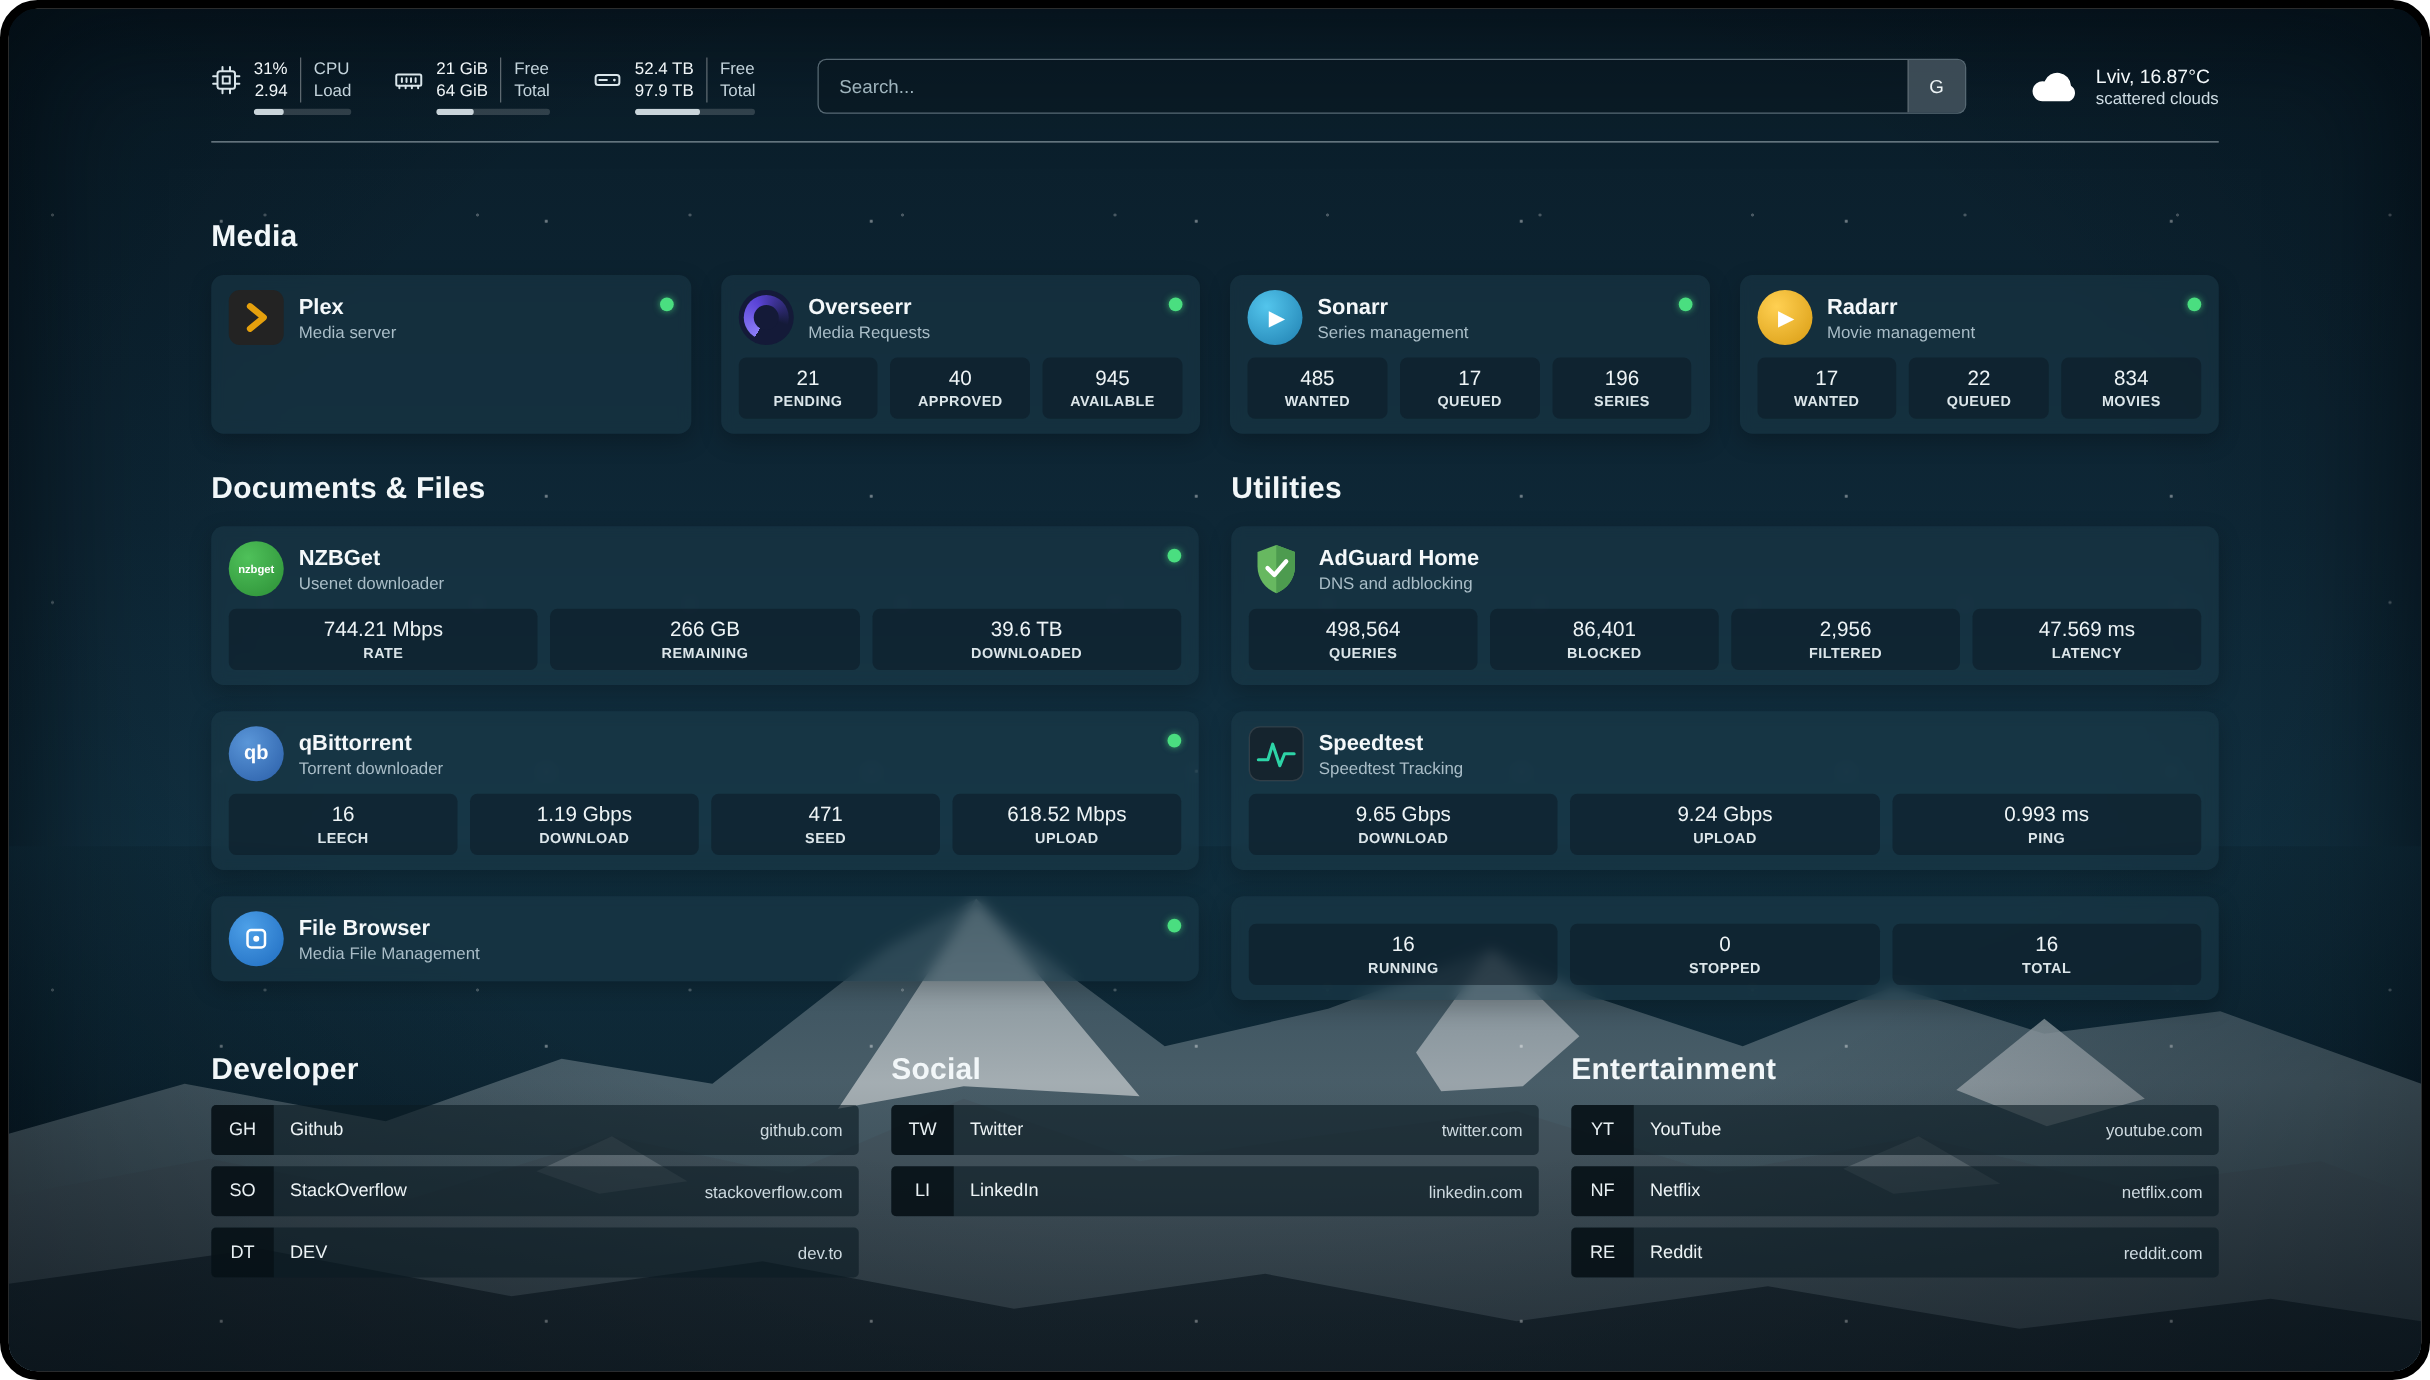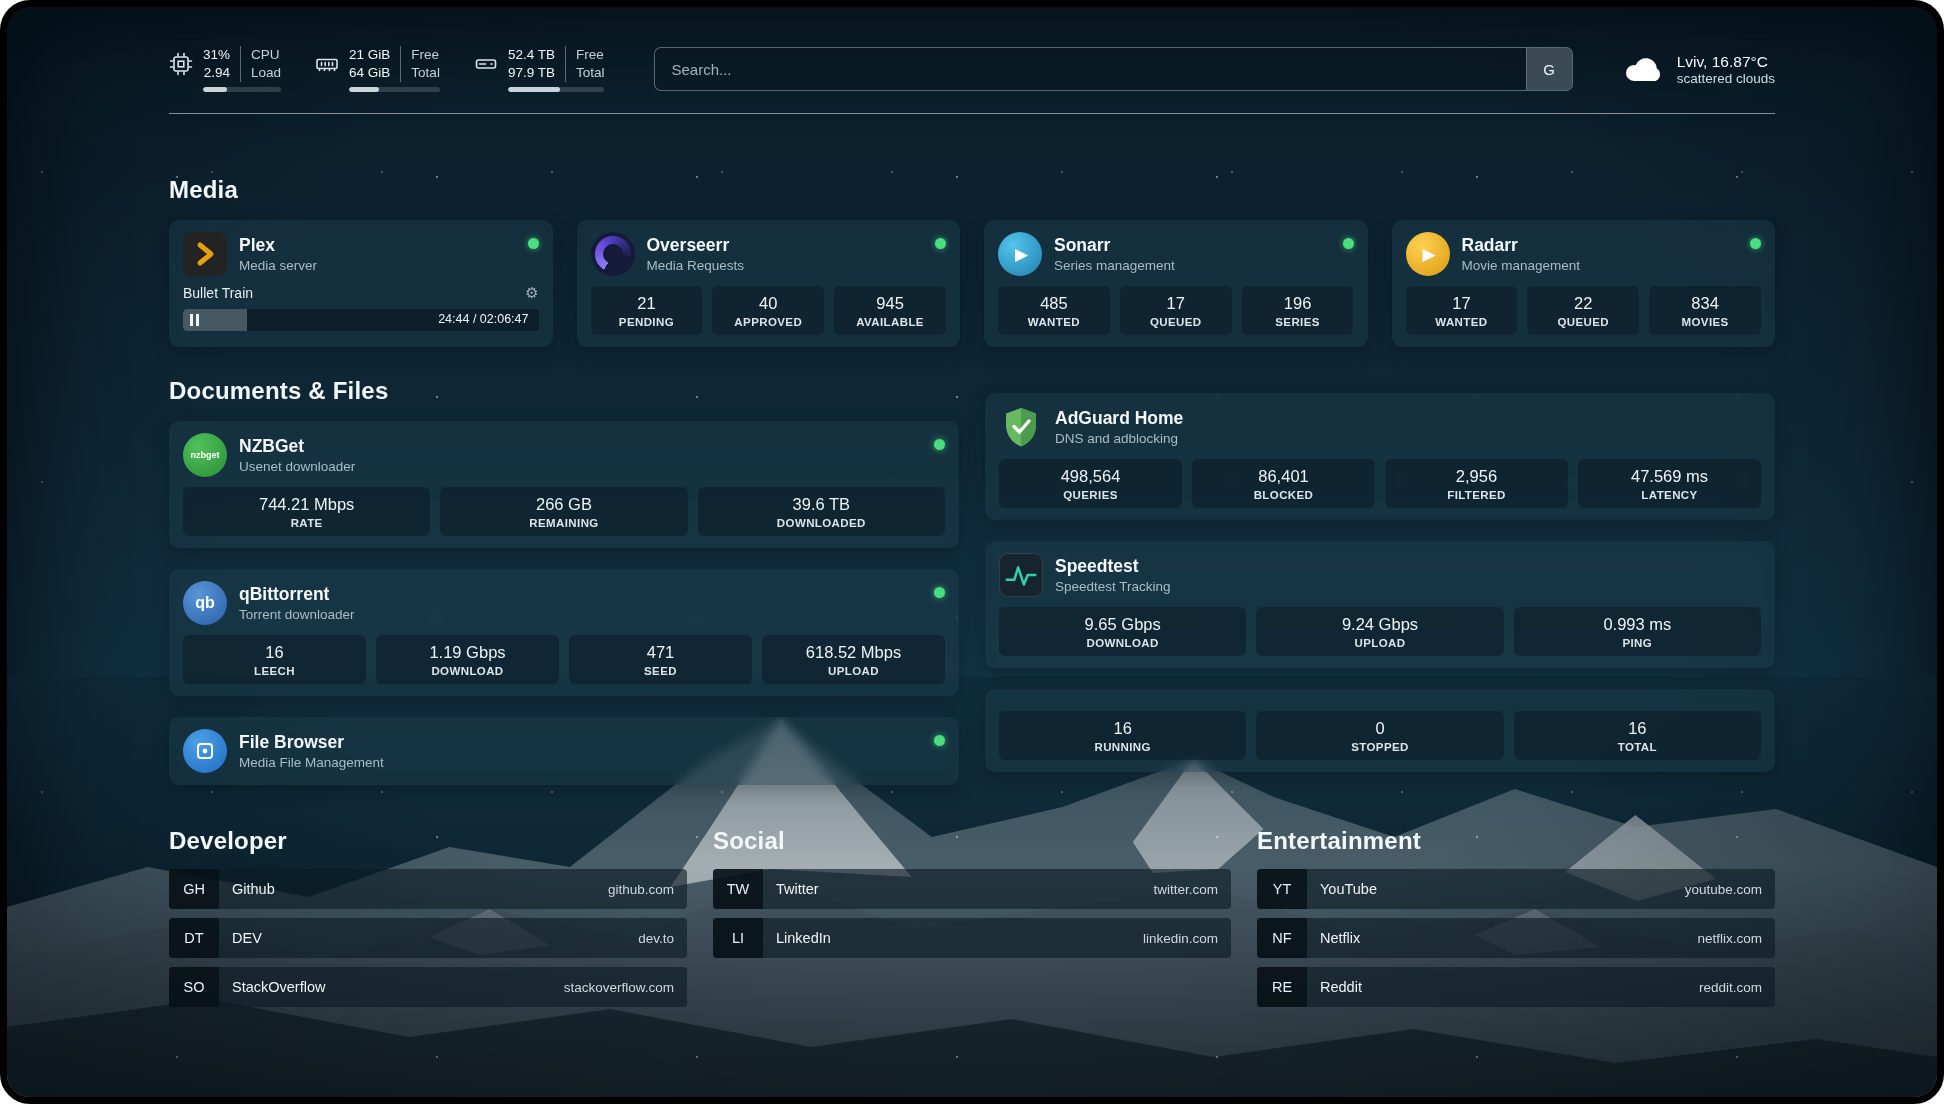--- a/index.html
+++ b/index.html
@@ -251,31 +251,20 @@
                     <path d="M8 4 L19 13 L8 22" fill="none" stroke="#e5a00d" stroke-width="5" stroke-linejoin="round" stroke-linecap="round"></path>
                   </svg>
             </span>
               </span>
             <div class="ctext">
               <span class="cname">Plex</span>
               <span class="cdesc">Media server</span>
             </div>
             <span class="dot"></span>
           </div>
-          <div class="media-widget">
-            <div class="mw-top">
-              <span>Bullet Train</span>
-              <span class="gear">⚙</span>
-            </div>
-            <div class="mw-bar">
-              <div class="mw-fill" style="width: 18%;"></div>
-              <button class="pause-btn"><i></i><i></i></button>
-              <span class="mw-time">24:44 / 02:06:47</span>
-            </div>
-          </div>
         </div>
 
         <div class="card">
           <div class="chead">
             <span class="cicon">
                 <span class="icon-circle overseerr-bg">
               <span class="overseerr-swirl"></span>
                   <span class="overseerr-core"></span>
             </span>
               </span>
@@ -443,20 +432,21 @@
                 <span class="cname">File Browser</span>
                 <span class="cdesc">Media File Management</span>
               </div>
               <span class="dot"></span>
             </div>
           </div>
         </div>
       </section>
 
       <section>
+        <h2 class="section-title">Utilities</h2>
         <div class="col-stack">
 
           <div class="card">
             <div class="chead">
               <span class="cicon shield-svg">
                 <svg viewBox="0 0 44 44">
                     <path d="M22 3 L37 8.5 V20 C37 30.5 30.5 38 22 41.5 C13.5 38 7 30.5 7 20 V8.5 Z" fill="#67b860"></path>
                     <path d="M22 3 L37 8.5 V20 C37 30.5 30.5 38 22 41.5 Z" fill="#4d9b4f"></path>
                     <path d="M15 21.5 L20.5 27 L30 16" fill="none" stroke="#ffffff" stroke-width="3.4" stroke-linecap="round" stroke-linejoin="round"></path>
                   </svg>
@@ -540,29 +530,29 @@
 
       <div class="bm-col">
         <h2 class="section-title">Developer</h2>
         <div class="bm-rows">
           <div class="bm-row">
             <span class="bm-abbr">GH</span>
             <span class="bm-name">Github</span>
             <span class="bm-url">github.com</span>
           </div>
           <div class="bm-row">
+            <span class="bm-abbr">SO</span>
+            <span class="bm-name">StackOverflow</span>
+            <span class="bm-url">stackoverflow.com</span>
+          </div>
+          <div class="bm-row">
             <span class="bm-abbr">DT</span>
             <span class="bm-name">DEV</span>
             <span class="bm-url">dev.to</span>
           </div>
-          <div class="bm-row">
-            <span class="bm-abbr">SO</span>
-            <span class="bm-name">StackOverflow</span>
-            <span class="bm-url">stackoverflow.com</span>
-          </div>
         </div>
       </div>
 
       <div class="bm-col">
         <h2 class="section-title">Social</h2>
         <div class="bm-rows">
           <div class="bm-row">
             <span class="bm-abbr">TW</span>
             <span class="bm-name">Twitter</span>
             <span class="bm-url">twitter.com</span>

